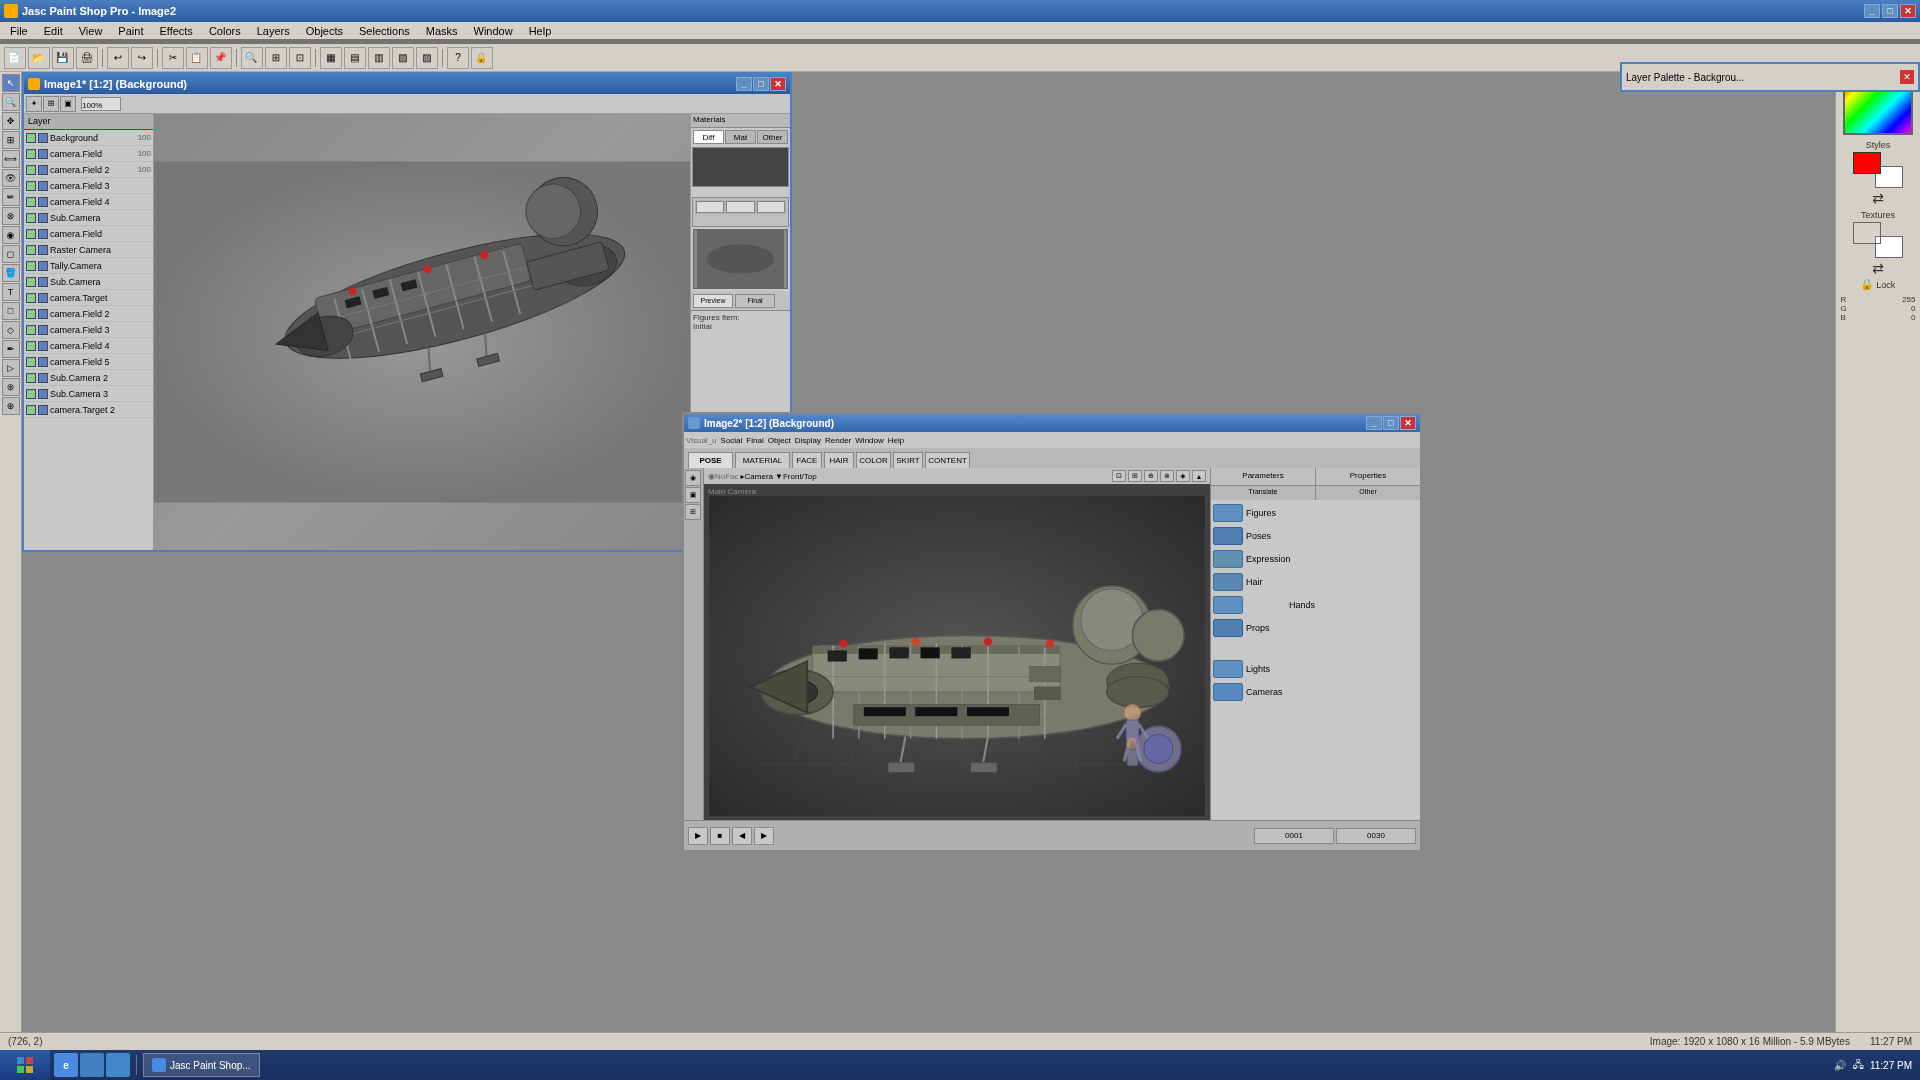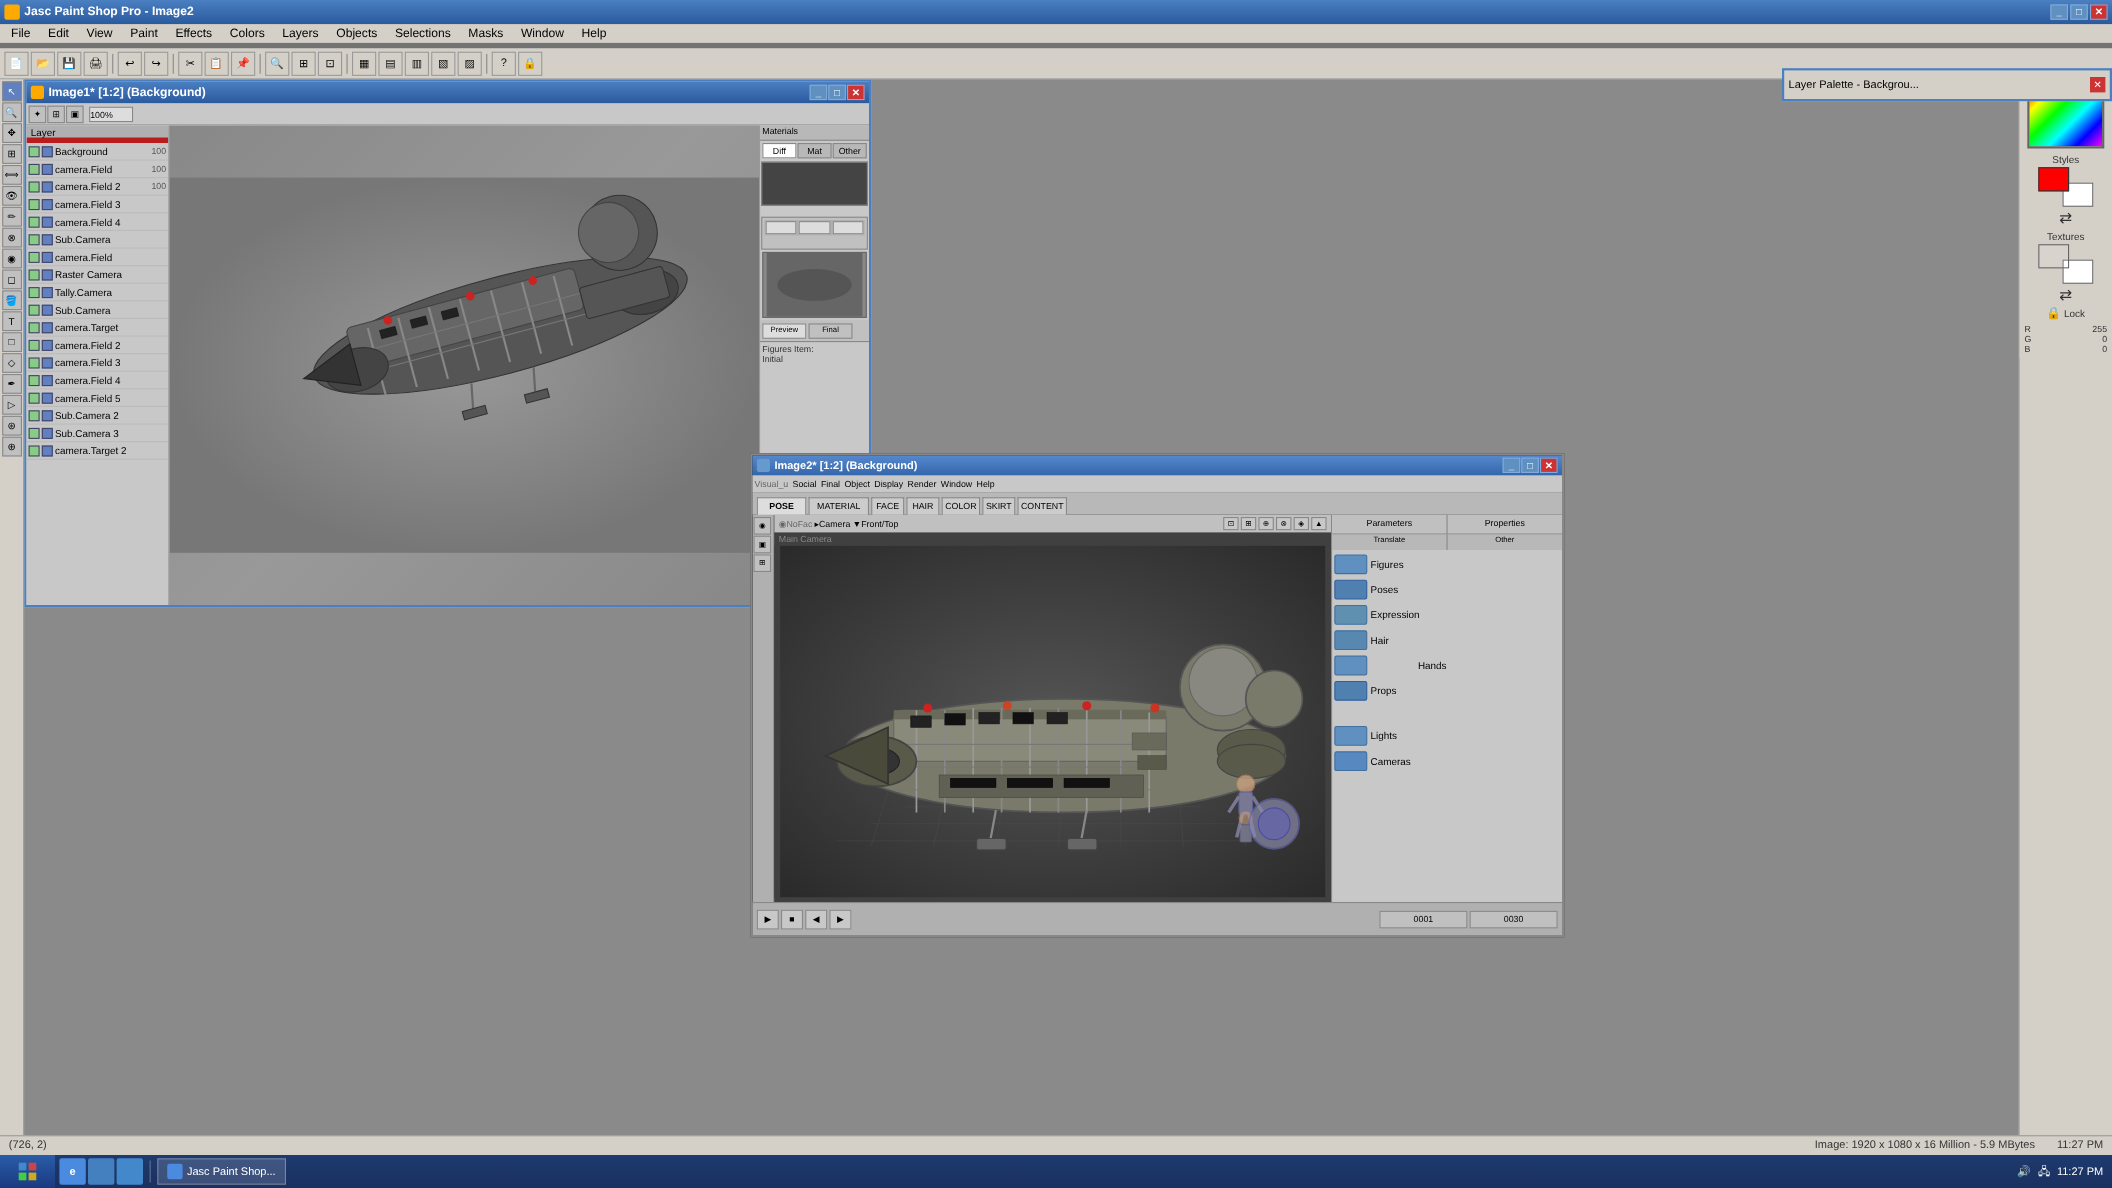--- a/index.html
+++ b/index.html
@@ -617,21 +617,21 @@
           <div class="img-tool-btn">⊞</div>
           <div class="img-tool-btn">▣</div>
           <div style="width:40px;height:14px;background:#ddd;border:1px solid #888;margin-left:4px;">
             <span style="font-size:8px;">100%</span>
           </div>
         </div>
 
         <div id="image1-content">
 
           <div id="image1-left-panel">
-            <div style="height:16px;background:#b0b0b0;font-size:9px;padding:2px 4px;border-bottom:5px solid #b91c1c;">
+            <div style="height:16px;background:#b0b0b0;font-size:9px;padding:2px 4px;border-bottom:1px solid #b91c1c;">
               <span>Layer</span>
             </div>
 
             <div class="layer-item">
               <div class="layer-vis"></div>
               <div class="layer-icon"></div>
               <span class="layer-name">Background</span>
               <span style="font-size:8px;color:#555;">100</span>
             </div>
             <div class="layer-item">

